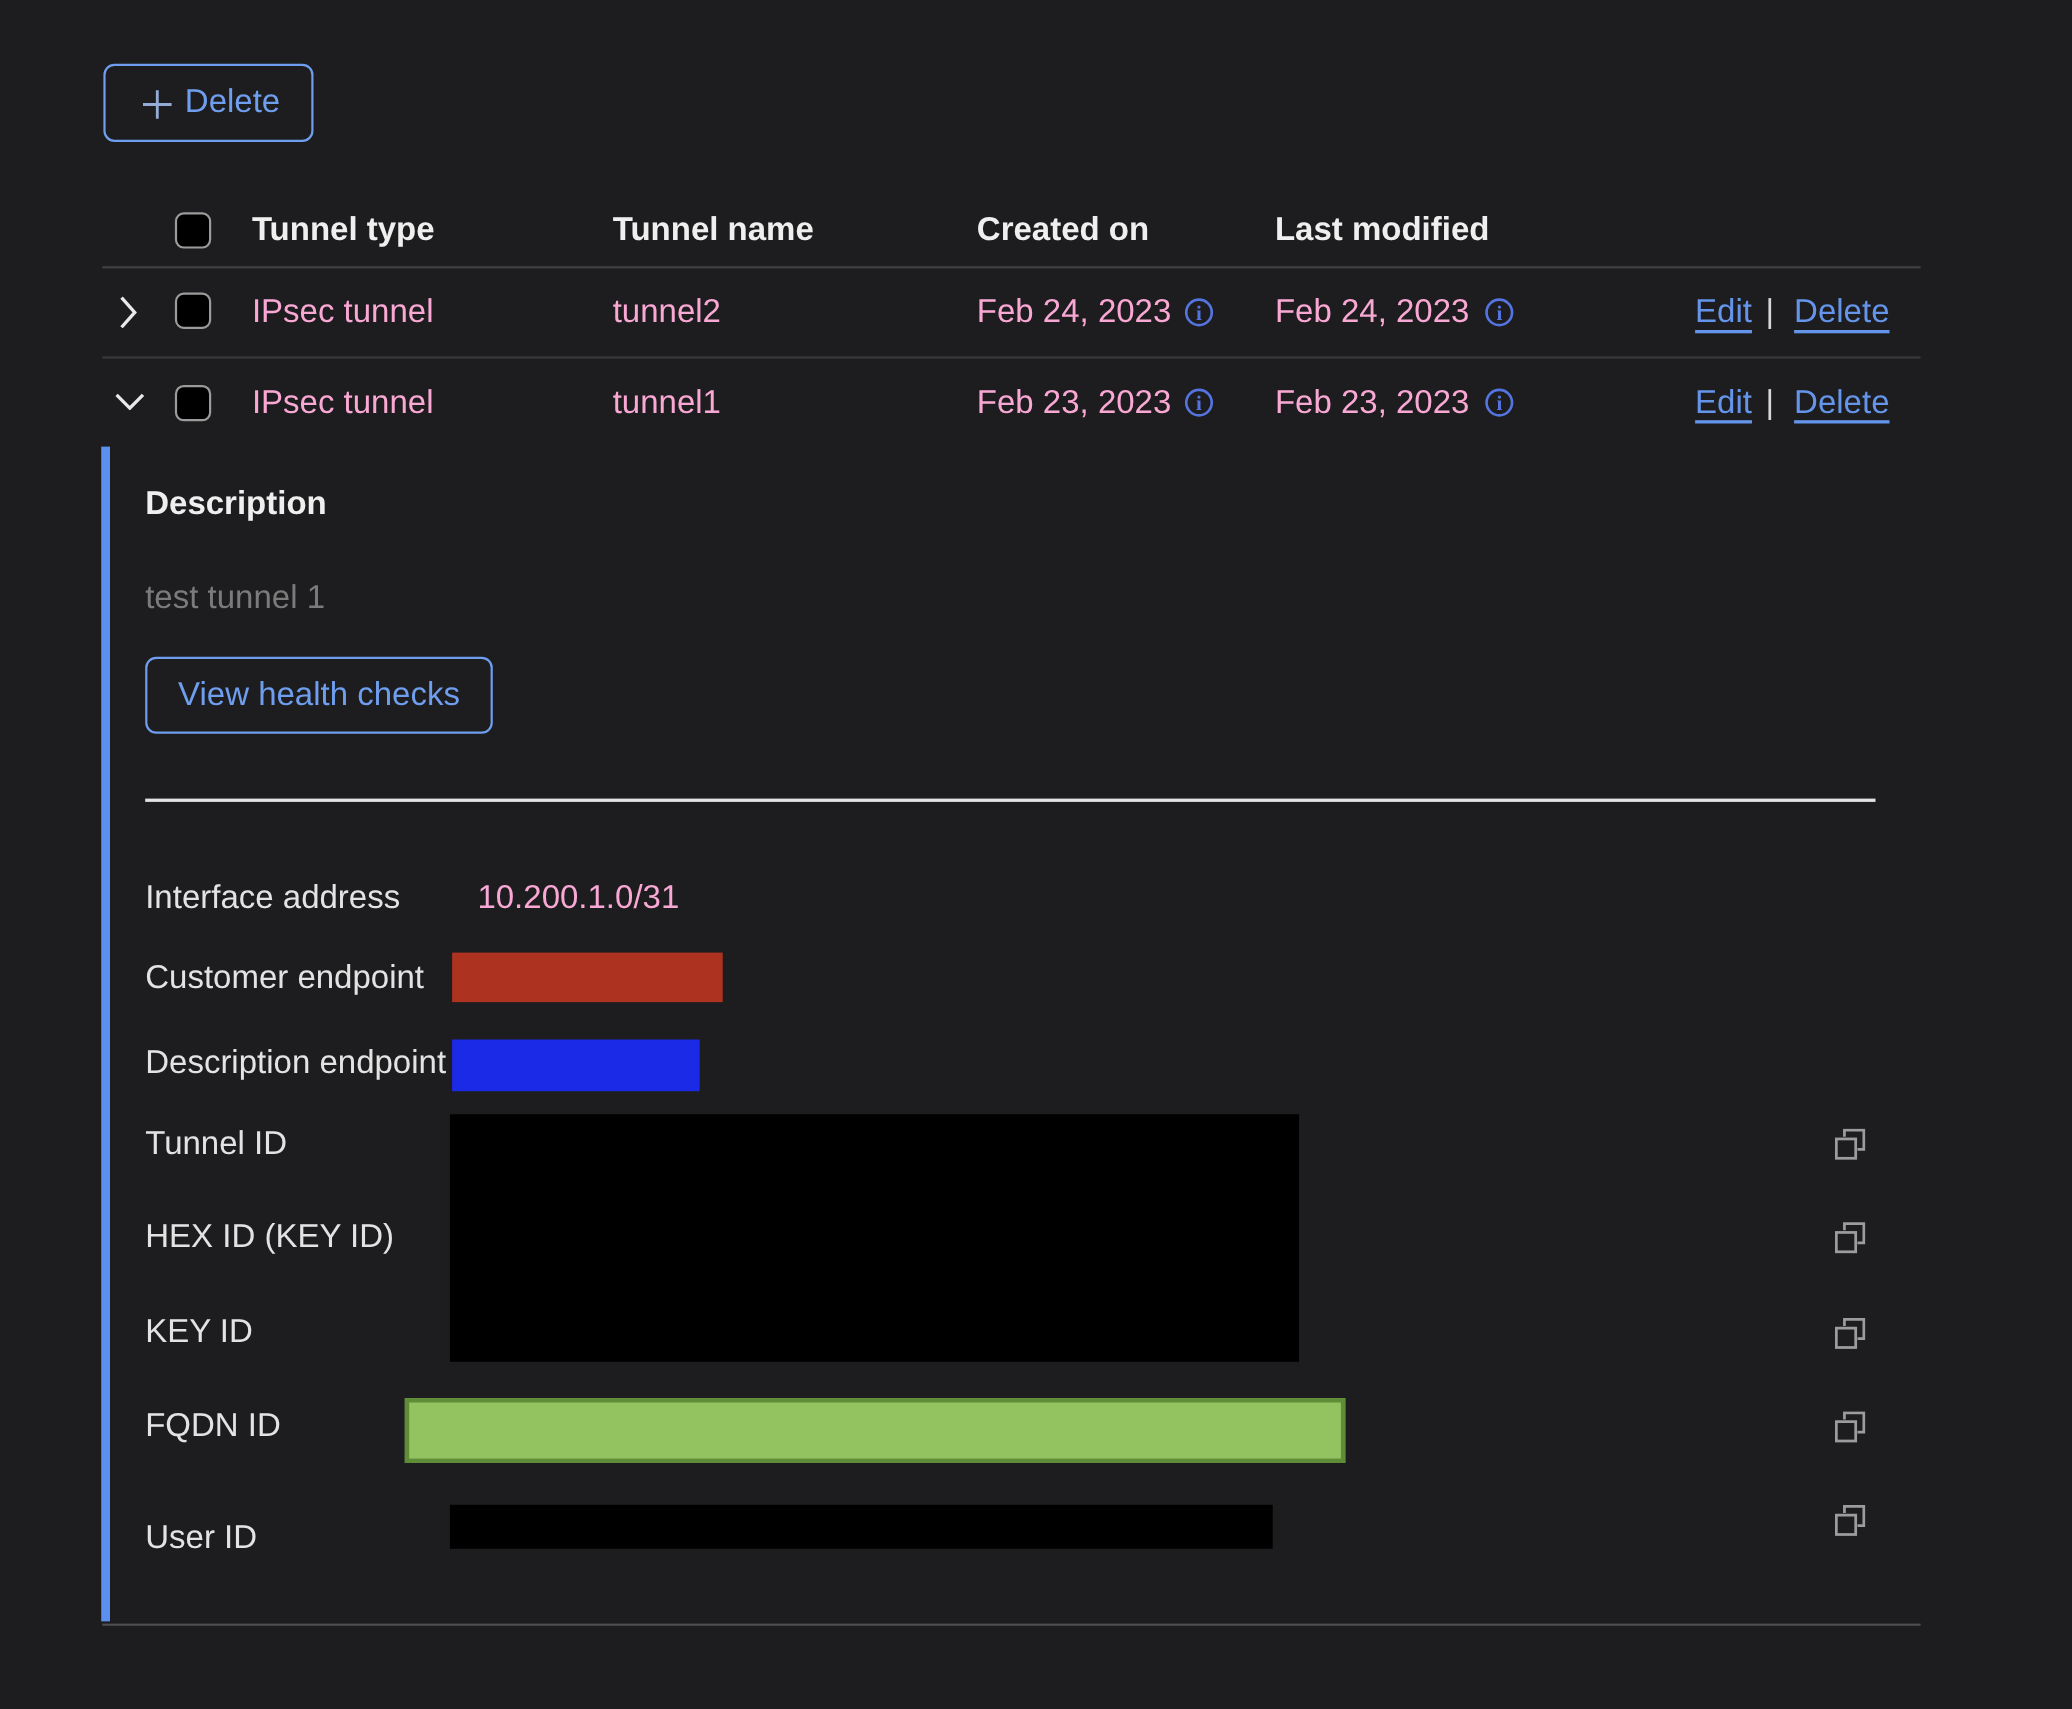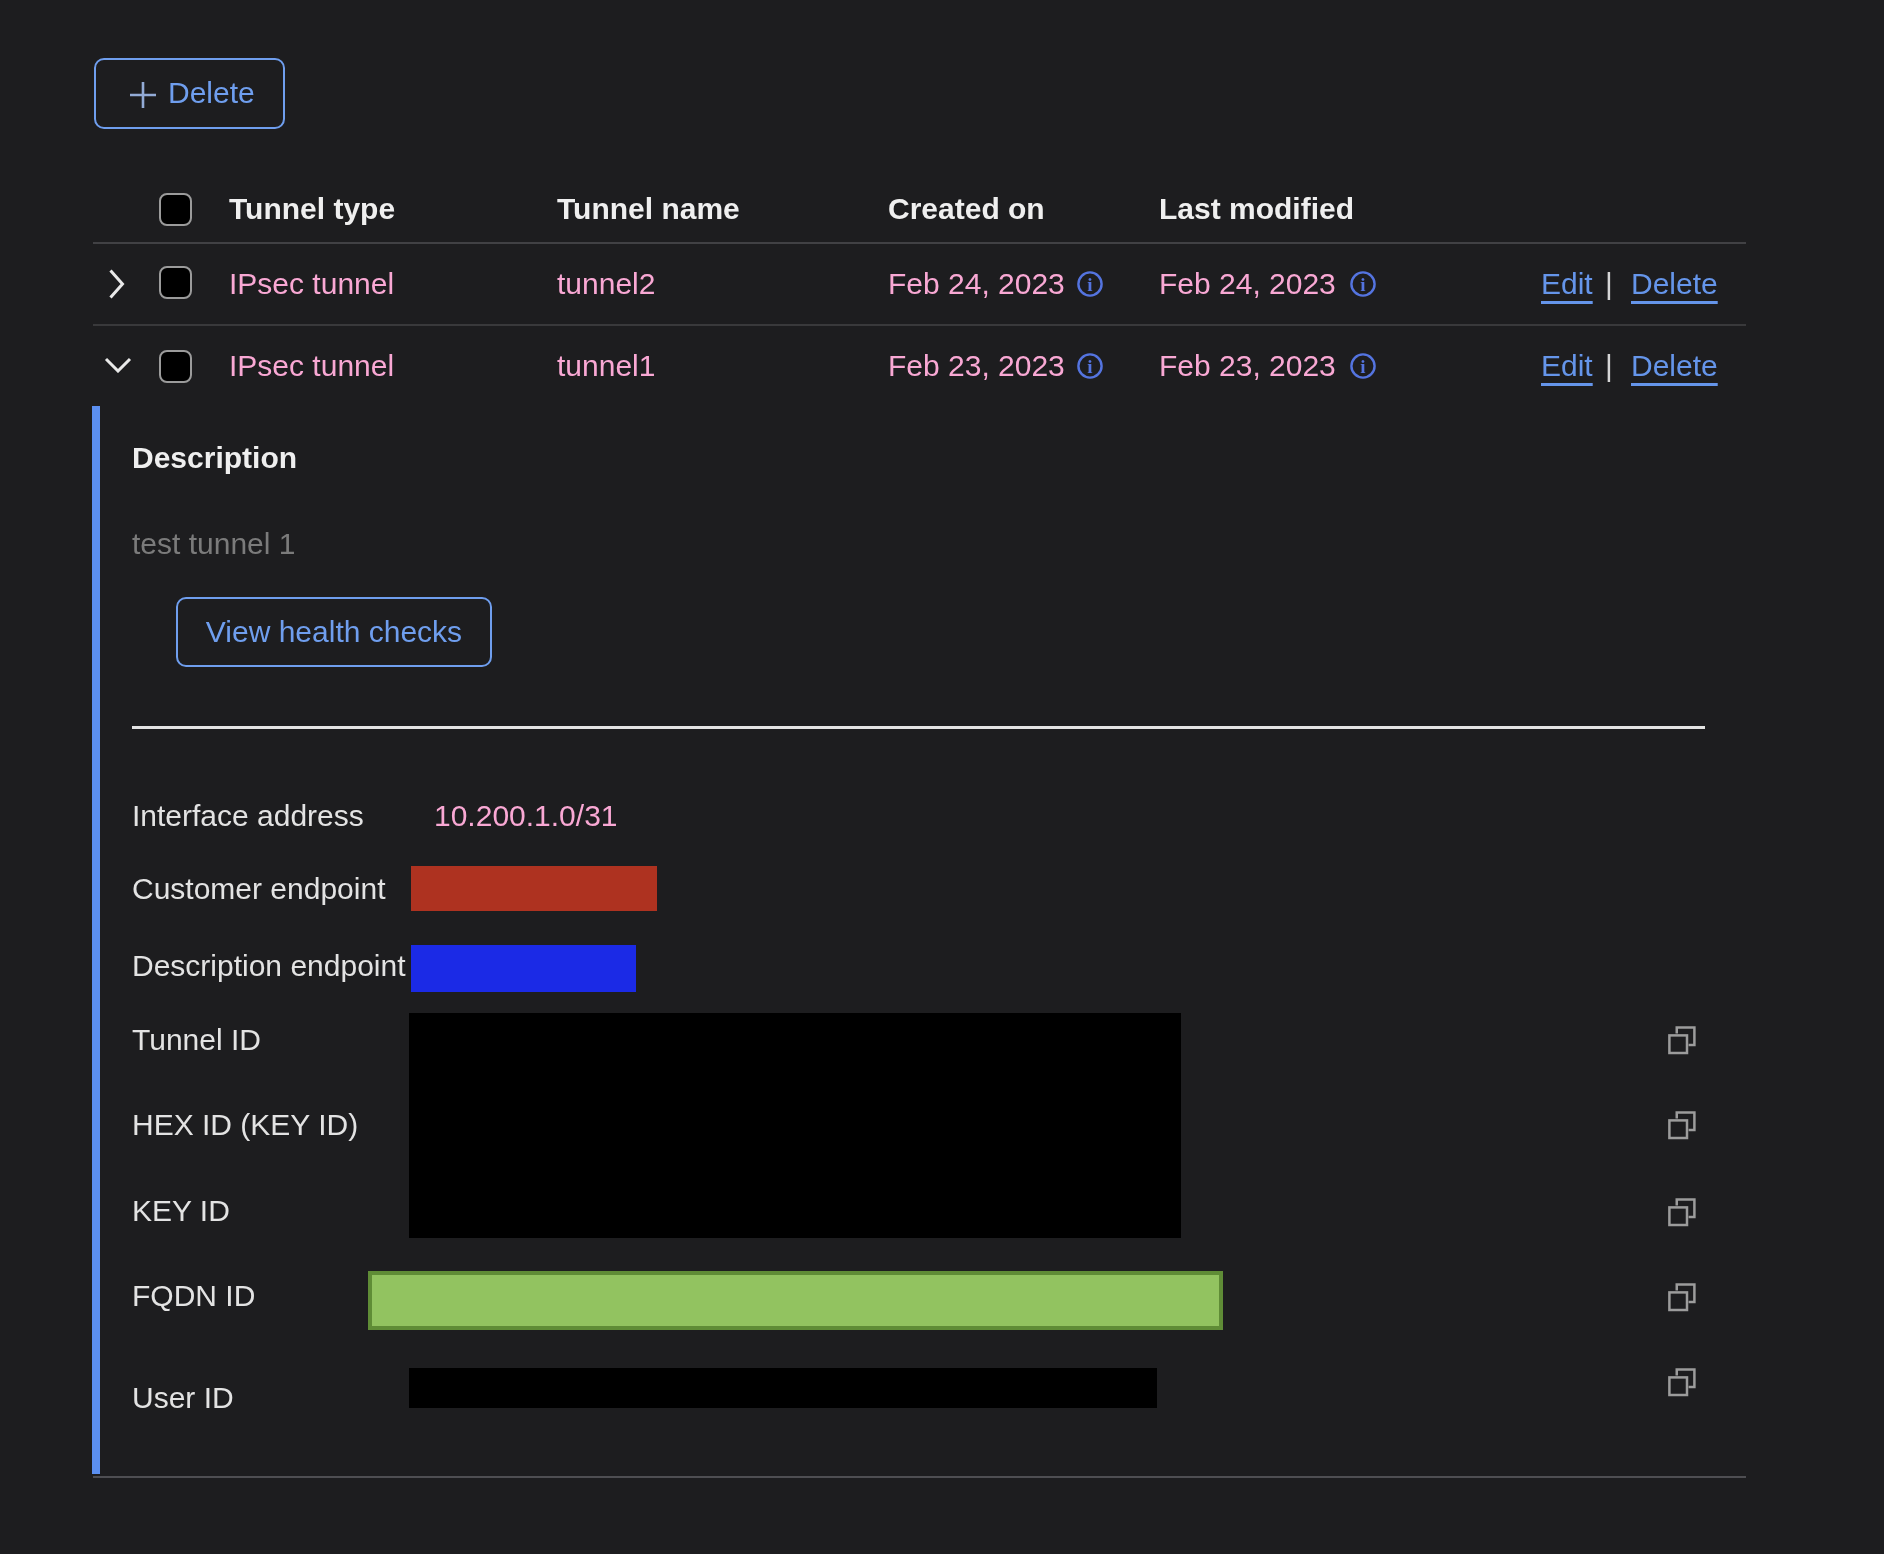--- a/index.html
+++ b/index.html
@@ -68,21 +68,21 @@
 </svg>
 <span class="t link" style="left:1541px;top:366px;">Edit</span>
 <span class="t" style="left:1605px;top:366px;color:#d6d6d6;">|</span>
 <span class="t link" style="left:1631px;top:366px;">Delete</span>
 
 <div class="abs" style="left:92px;top:406px;width:8px;height:1068px;background:#5b8ff0;"></div>
 
 <span class="t hd" style="left:132px;top:458px;">Description</span>
 <span class="t" style="left:132px;top:544px;color:#7b7b7b;">test tunnel 1</span>
 
-<div class="abs" style="left:132px;top:597px;width:316px;height:70px;border:2px solid #6f9eee;border-radius:10px;box-sizing:border-box;display:flex;align-items:center;justify-content:center;margin-left:44px;">
+<div class="abs" style="left:132px;top:597px;width:316px;height:70px;border:2px solid #6f9eee;border-radius:10px;box-sizing:border-box;display:flex;align-items:center;justify-content:center;">
   <span style="font-size:30px;color:#6f9eee;">View health checks</span>
 </div>
 
 <div class="abs" style="left:132px;top:726px;width:1573px;height:3px;background:#e3e3e3;"></div>
 
 <span class="t lbl" style="left:132px;top:816px;">Interface address</span>
 <span class="t" style="left:434px;top:816px;">10.200.1.0/31</span>
 
 <span class="t lbl" style="left:132px;top:889px;">Customer endpoint</span>
 <div class="box" style="left:411px;top:866px;width:246px;height:45px;background:#ae3220;"></div>

